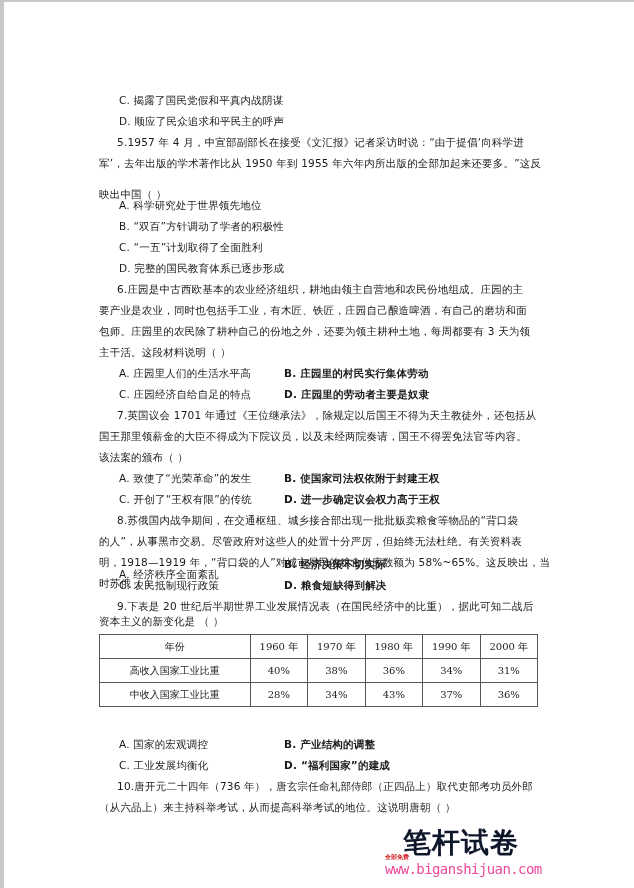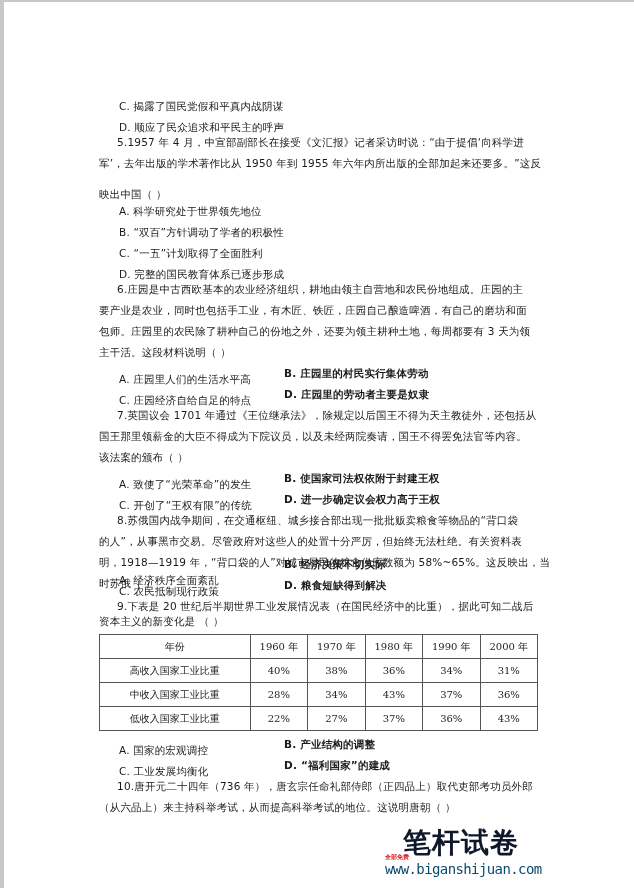--- a/index.html
+++ b/index.html
@@ -5,35 +5,35 @@
   html, body { margin:0; padding:0; }
   body {
     width:634px; height:888px; background:#ffffff; position:relative; overflow:hidden;
     font-family:"DejaVu Sans", "Liberation Sans", sans-serif; color:#1a1a1a;
   }
   .frame-top { position:absolute; left:0; top:0; width:634px; height:2px; background:#c8c8c8; }
   .frame-left { position:absolute; left:0; top:0; width:4px; height:888px; background:#c8c8c8; }
   .content { position:absolute; left:99px; top:0; width:440px; }
   .line { position:absolute; font-size:10.5px; line-height:14px; white-space:nowrap; letter-spacing:0.2px; }
   .ind { left:18px; }
-  .opt { left:20px;margin-top:6px; }
+  .opt { left:20px; }
   .opt2 { left:185px;font-weight:bold; }
   table.data {
     position:absolute; left:0; top:634px; width:439px; border-collapse:collapse;
     font-family:"DejaVu Serif", "Liberation Serif", serif; font-size:10px; color:#222;
   }
   table.data td {
     border:1px solid #555; text-align:center; height:23px; padding:0;
   }
   table.data td.c0 { width:152px; }
   table.data td.cn { width:57px; }
   .logo { position:absolute; left:385px; top:828px; width:180px; height:50px; }
   .logo-cn { position:absolute; left:18px; top:0; font-size:28px; line-height:30px; font-weight:bold; color:#0f172a; font-family:"DejaVu Sans", sans-serif; letter-spacing:1px; }
   .logo-free { position:absolute; left:0; top:25px; font-size:6px; color:#d4262a; font-weight:bold; font-family:"DejaVu Sans", sans-serif; }
-  .logo-url { position:absolute; left:0; top:33px; font-size:14px; color:#0c4a6e; font-family:"DejaVu Sans Mono", "Liberation Mono", monospace; letter-spacing:-0.6px; }
+  .logo-url { position:absolute; left:0; top:33px; font-size:14px; color:#ec4899; font-family:"DejaVu Sans Mono", "Liberation Mono", monospace; letter-spacing:-0.6px; }
 </style>
 </head>
 <body>
 
 <div class="frame-top"></div>
 <div class="frame-left"></div>
 
 <div class="content">
 
   <div class="line opt" style="top:93px">C. 揭露了国民党假和平真内战阴谋</div>
@@ -99,28 +99,20 @@
       <td>31%</td>
     </tr>
     <tr>
       <td>中收入国家工业比重</td>
       <td>28%</td>
       <td>34%</td>
       <td>43%</td>
       <td>37%</td>
       <td>36%</td>
     </tr>
-    <tr>
-      <td>低收入国家工业比重</td>
-      <td>22%</td>
-      <td>27%</td>
-      <td>37%</td>
-      <td>36%</td>
-      <td>43%</td>
-    </tr>
   </tbody>
     </table>
 
   <div class="line opt" style="top:737px">A. 国家的宏观调控</div>
   <div class="line opt2" style="top:737px">B. 产业结构的调整</div>
   <div class="line opt" style="top:758px">C. 工业发展均衡化</div>
   <div class="line opt2" style="top:758px">D. “福利国家”的建成</div>
 
   <div class="line ind" style="top:779px">10.唐开元二十四年（736 年），唐玄宗任命礼部侍郎（正四品上）取代吏部考功员外郎</div>
   <div class="line" style="top:800px; left:0">（从六品上）来主持科举考试，从而提高科举考试的地位。这说明唐朝（    ）</div>

